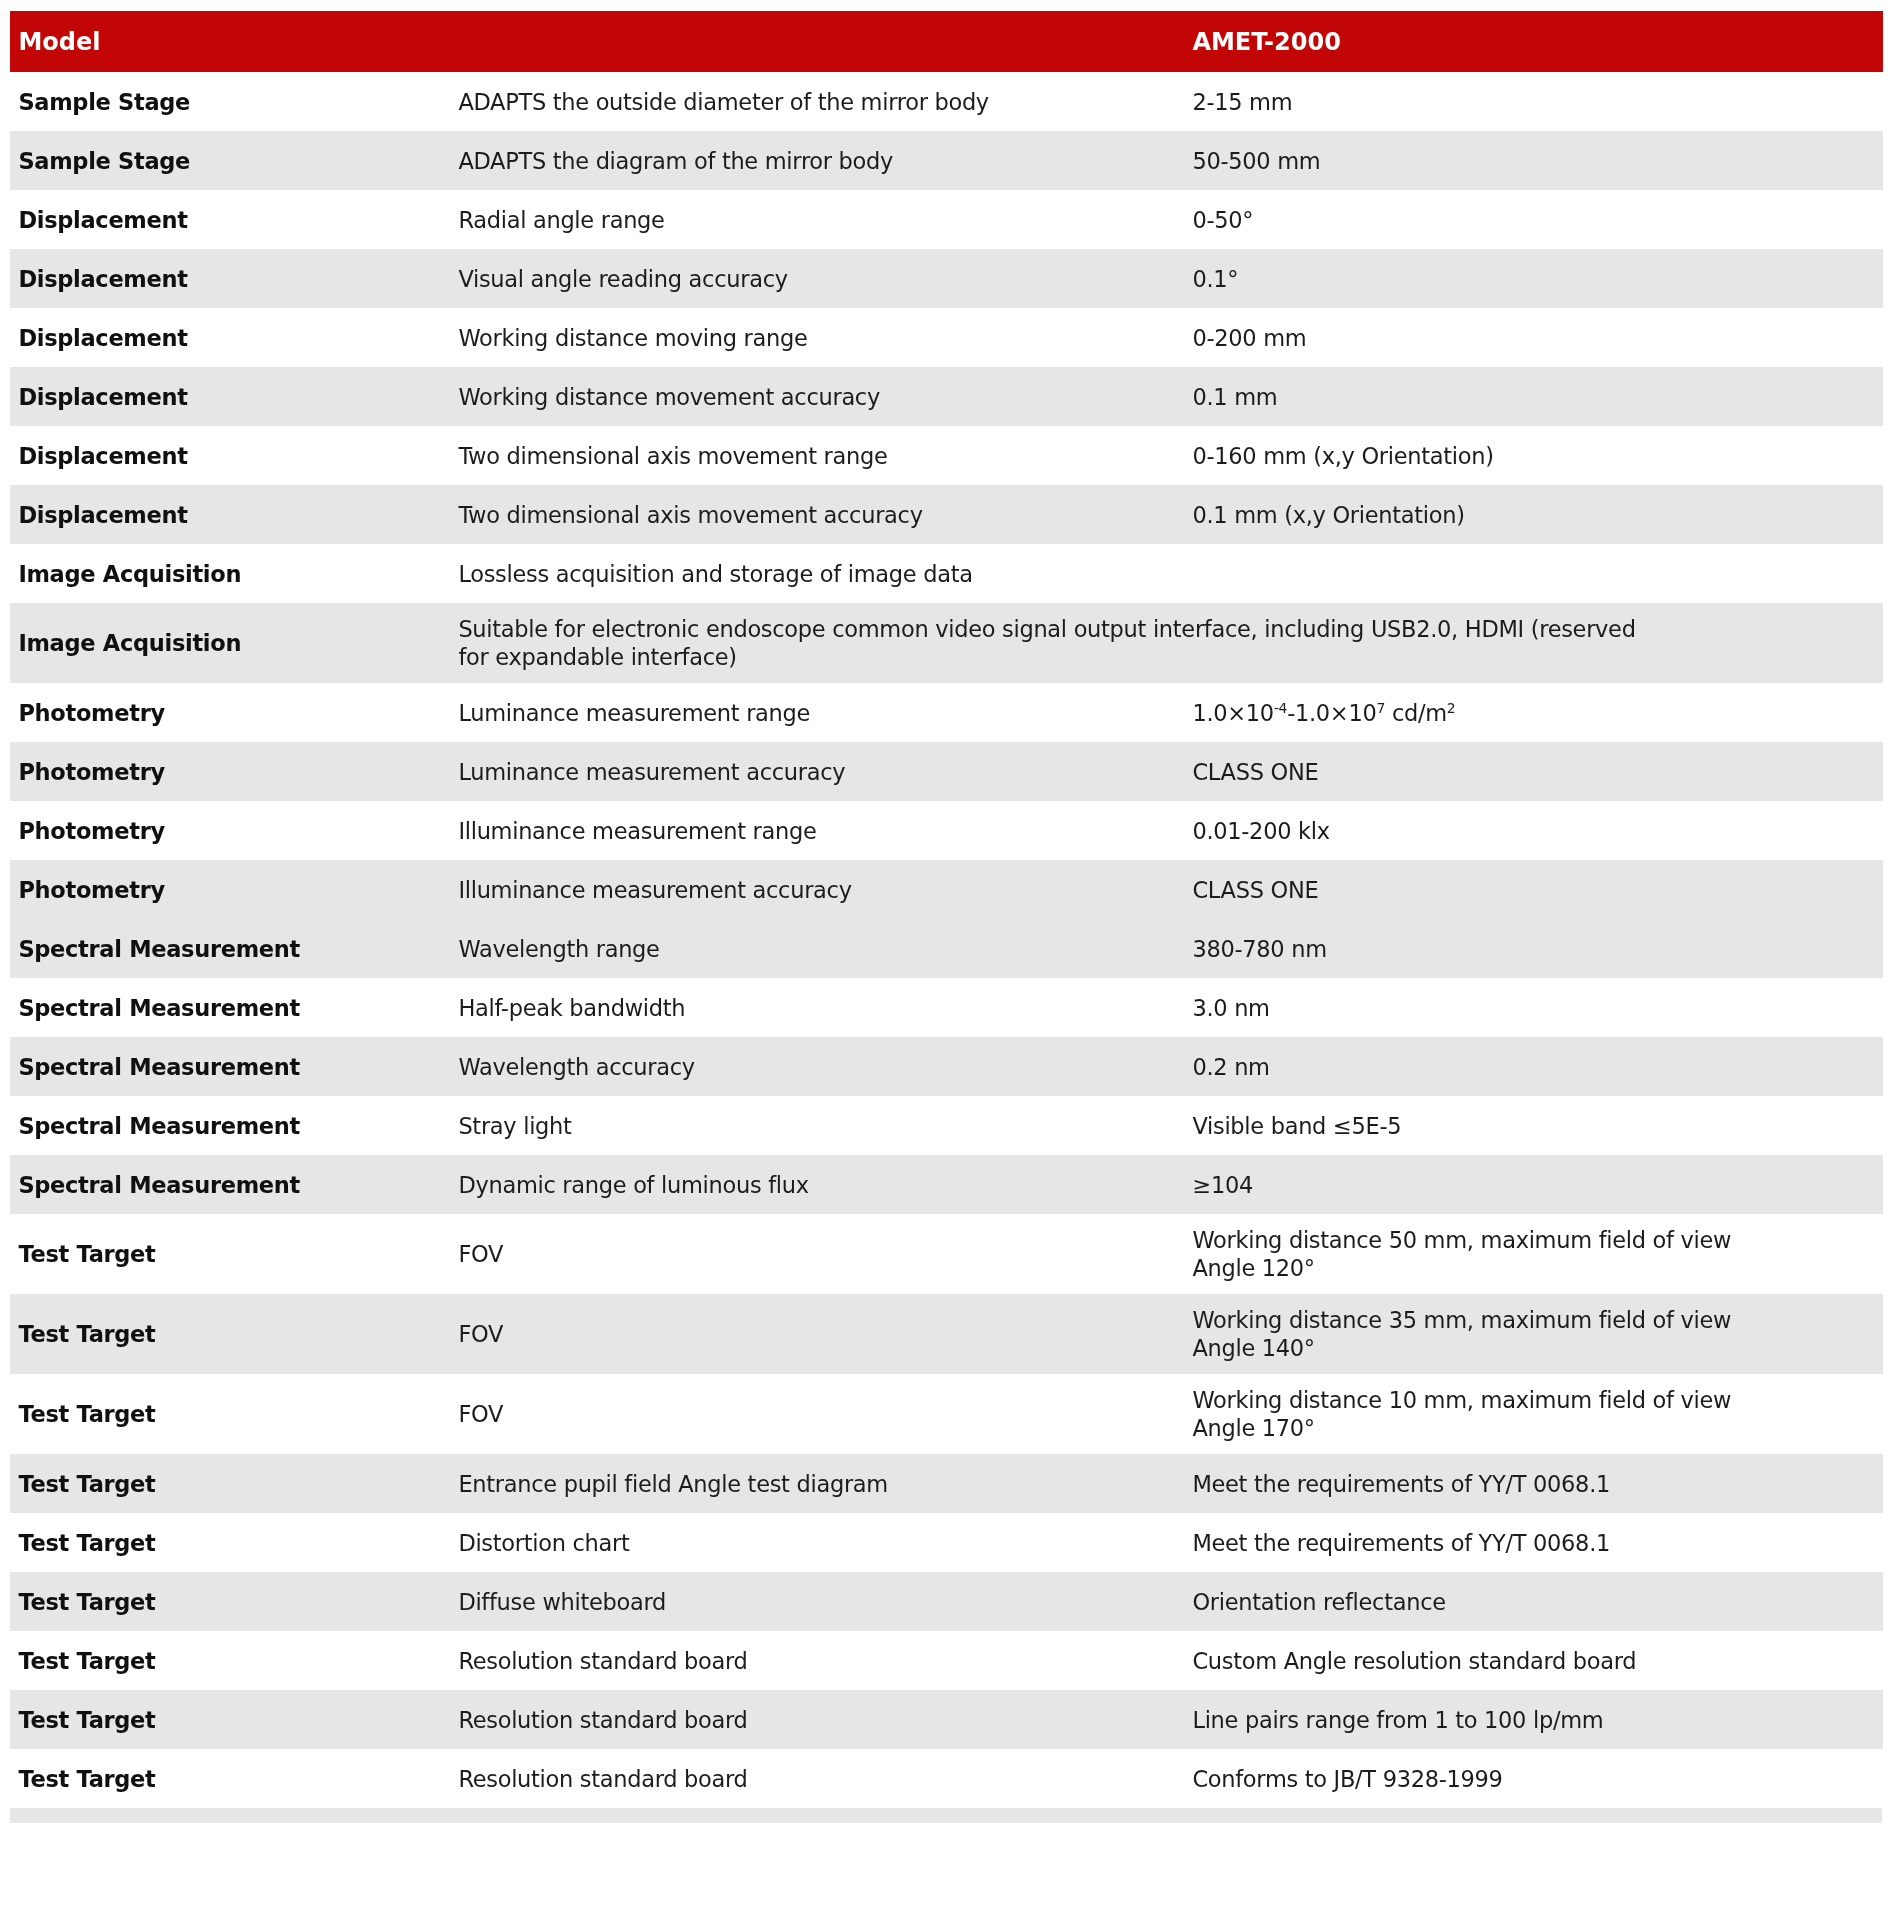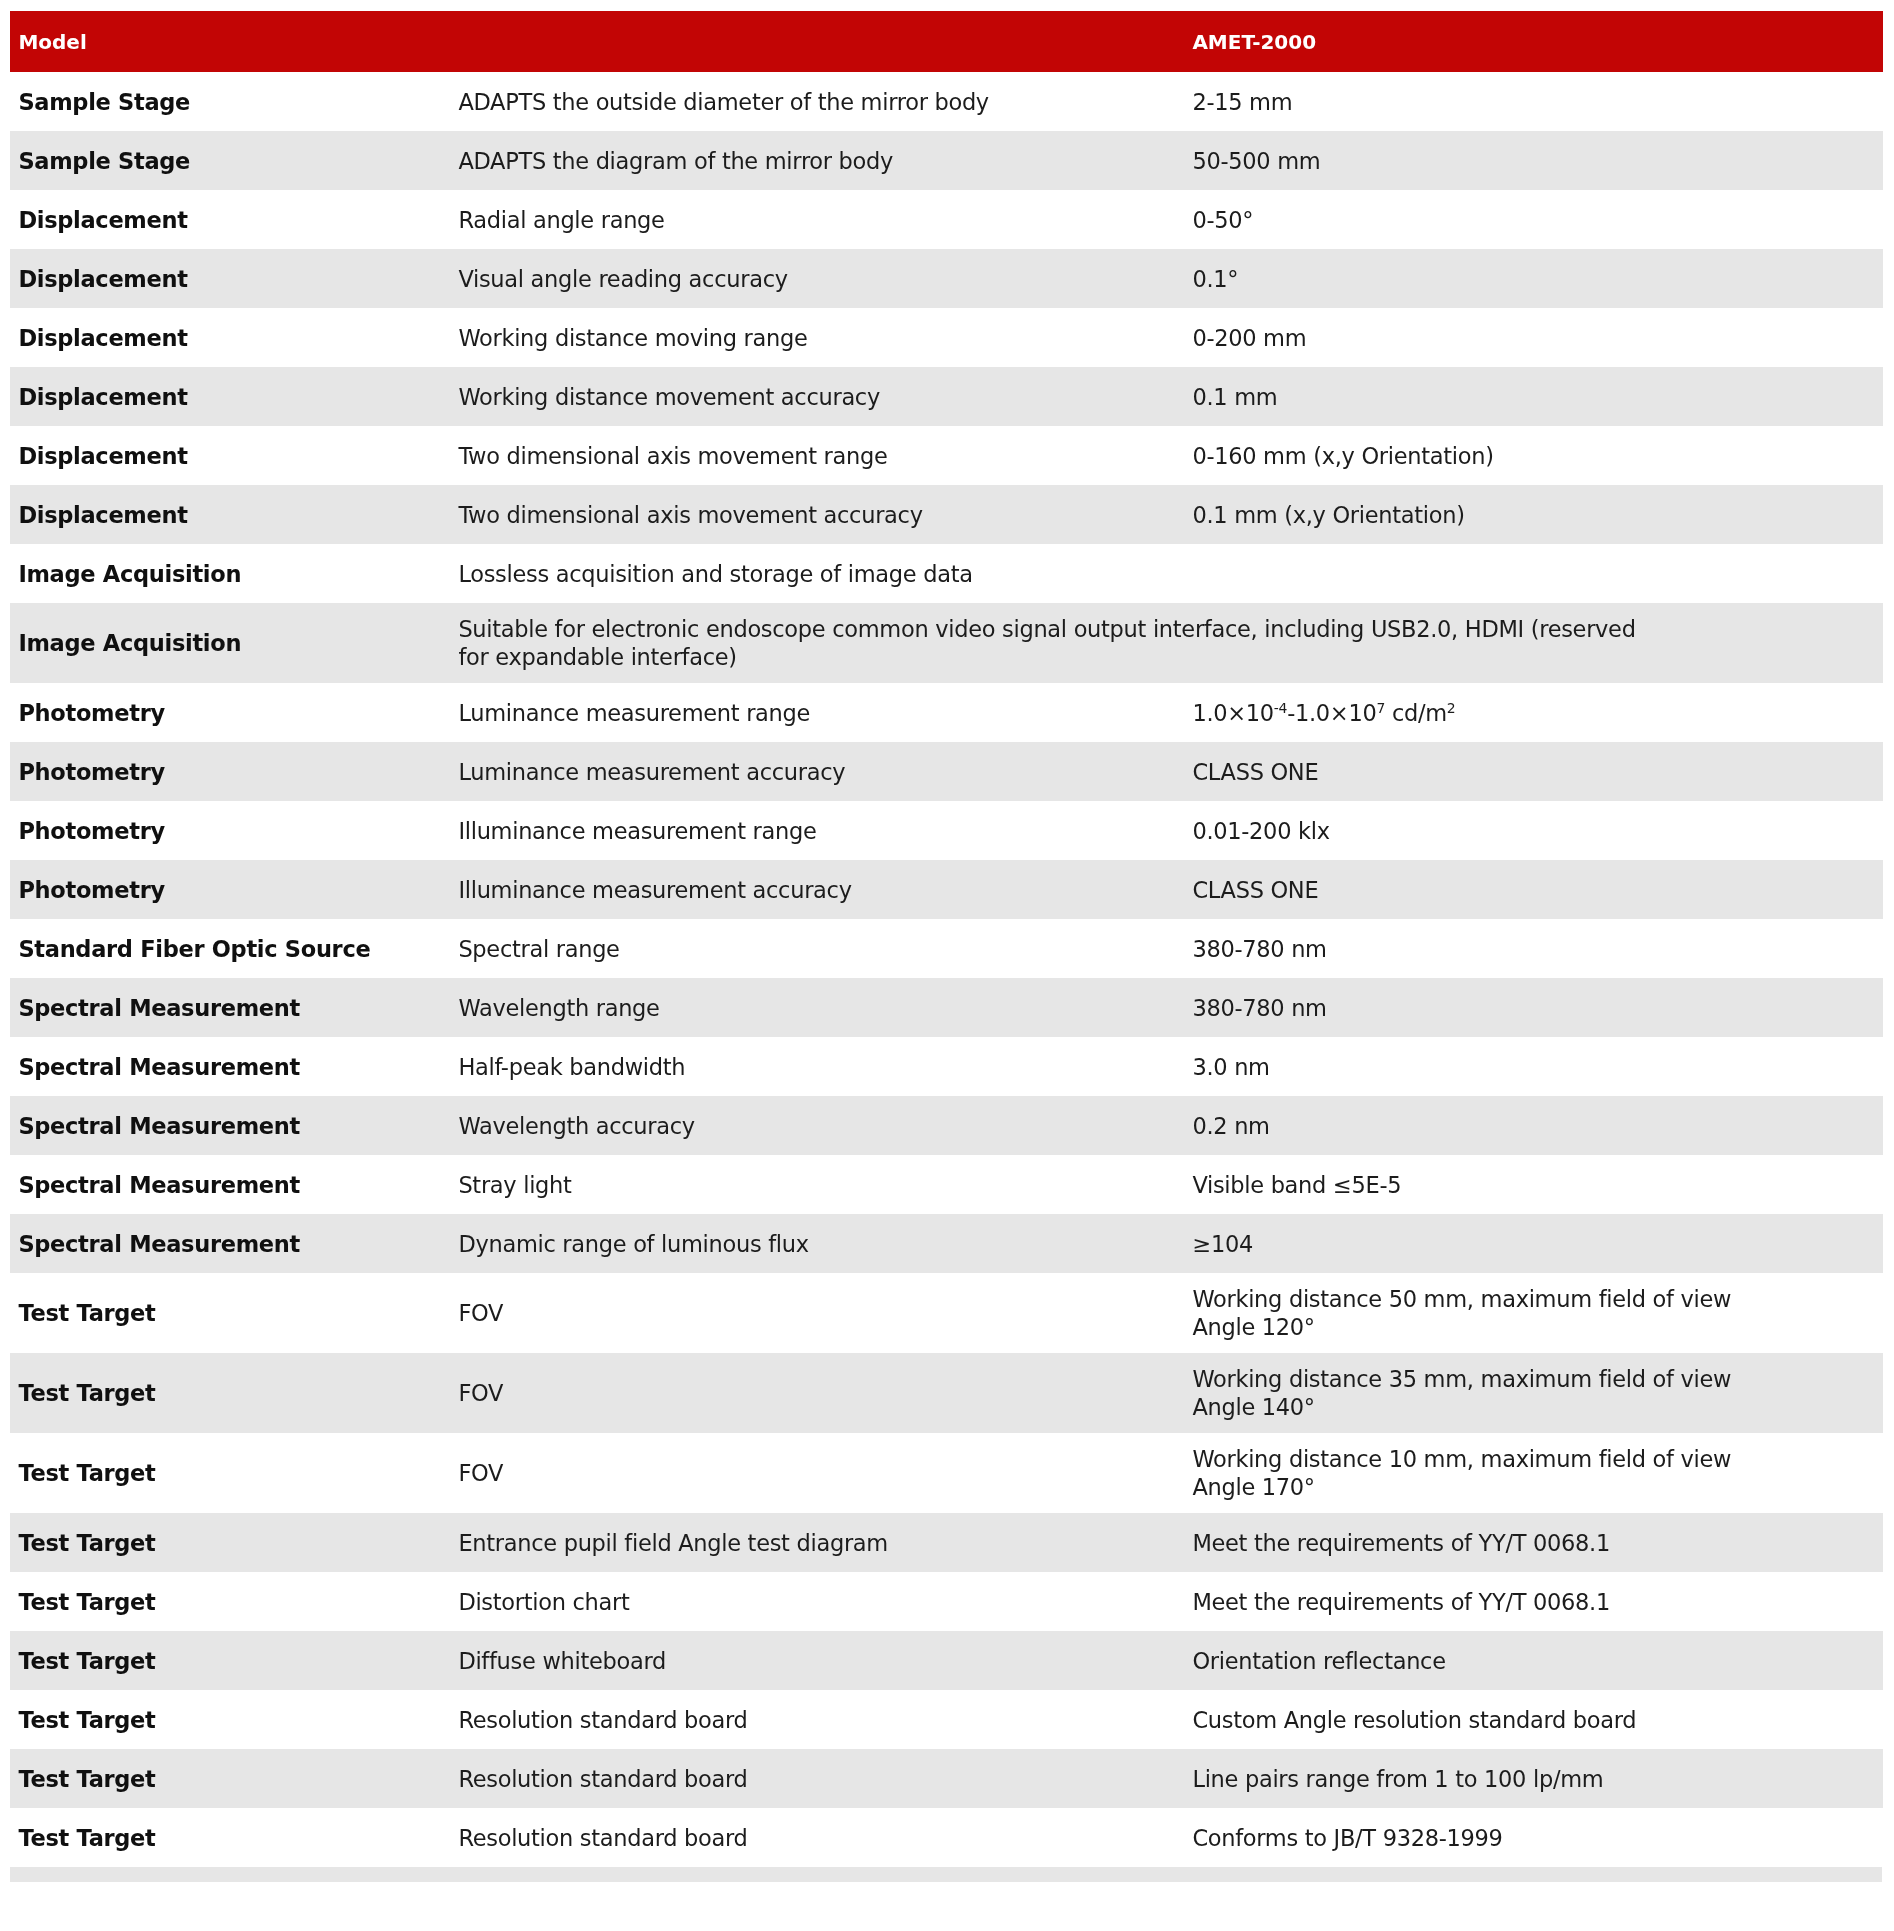--- a/index.html
+++ b/index.html
@@ -27,21 +27,21 @@
     table-layout:fixed;
     width:1872px;
   }
   col.c1{width:440px;}
   col.c2{width:734px;}
   col.c3{width:699px;}
   thead th{
     background:var(--header-bg);
     color:var(--header-text);
     height:61px;
-    font-size:20px;
+    font-size:24px;
     font-weight:bold;
     text-align:left;
     vertical-align:middle;
     padding:0 6.4px 0 8px;
     letter-spacing:0px;
   }
   tbody td{
     font-size:22.5px;
     color:var(--text);
     vertical-align:middle;
@@ -153,25 +153,20 @@
         <tr class="single">
           <td class="cat">Photometry</td>
           <td class="desc">Illuminance measurement range</td>
           <td class="val">0.01-200 klx</td>
         </tr>
         <tr class="alt single">
           <td class="cat">Photometry</td>
           <td class="desc">Illuminance measurement accuracy</td>
           <td class="val">CLASS ONE</td>
         </tr>
-        <tr class="single">
-          <td class="cat">Standard Fiber Optic Source</td>
-          <td class="desc">Spectral range</td>
-          <td class="val">380-780 nm</td>
-        </tr>
         <tr class="alt single">
           <td class="cat">Spectral Measurement</td>
           <td class="desc">Wavelength range</td>
           <td class="val">380-780 nm</td>
         </tr>
         <tr class="single">
           <td class="cat">Spectral Measurement</td>
           <td class="desc">Half-peak bandwidth</td>
           <td class="val">3.0 nm</td>
         </tr>

